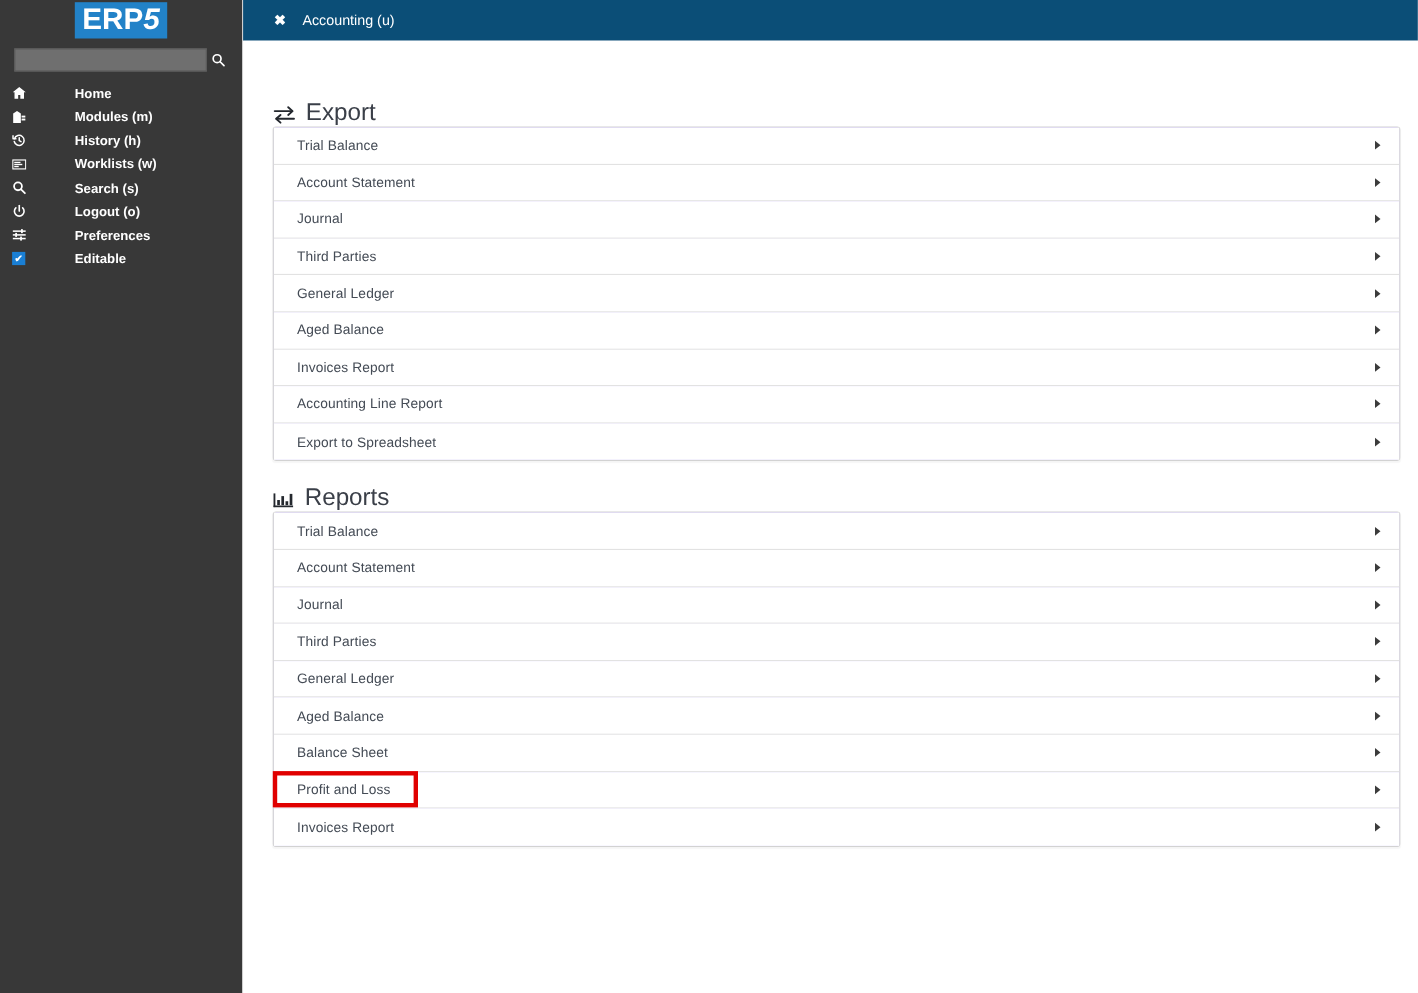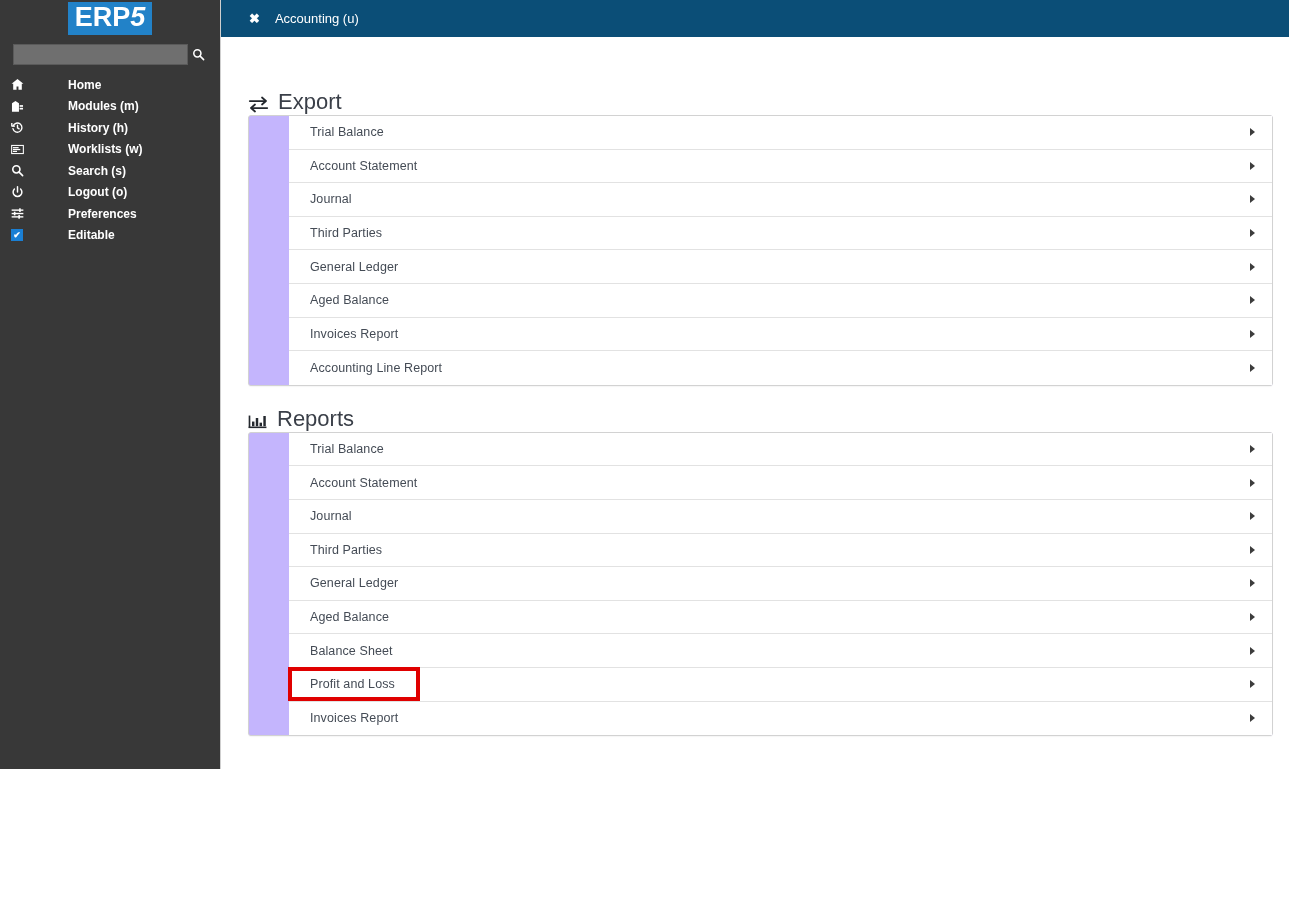--- a/index.html
+++ b/index.html
@@ -15,21 +15,21 @@
     width: 1289px;
     height: 903px;
     background: #ffffff;
   }
 
   
   .sidebar {
     position: absolute;
     left: 0; top: 0;
     width: 221px;
-    height: 769px;
+    height: 903px;
     background: #383838;
     border-right: 1px solid #cfcfcf;
   }
   .logo-wrap {
     height: 37px;
     display: flex;
     align-items: flex-start;
     justify-content: center;
   }
   .logo {
@@ -153,21 +153,20 @@
     display: inline-flex;
     align-items: center;
     color: #24282e;
   }
   .list {
     border: 1px solid #d2d2d2;
     border-radius: 3px;
     background: #c4b5fd;
     width: 1025px;
     box-shadow: 0 1px 1px rgba(0,0,0,0.04);
-    padding-left: 40px;
   }
   .list-row {
     position: relative;
     height: 33.6px;
     display: flex;
     align-items: center;
     border-bottom: 1px solid #e2e2e2;
     padding: 0 0 0 21px;
     background: #ffffff;
   }
@@ -359,20 +358,24 @@
         <div class="list-row">
           <span class="row-label">Aged Balance</span>
           <span class="row-chevron"></span>
         </div>
         <div class="list-row">
           <span class="row-label">Invoices Report</span>
           <span class="row-chevron"></span>
         </div>
         <div class="list-row">
           <span class="row-label">Accounting Line Report</span>
+          <span class="row-chevron"></span>
+        </div>
+        <div class="list-row">
+          <span class="row-label">Export to Spreadsheet</span>
           <span class="row-chevron"></span>
         </div>
       </div>
     </div>
 
     <div class="spacer-16"></div>
 
     <div class="section">
       <div class="section-title">
         <span class="sec-ico">

